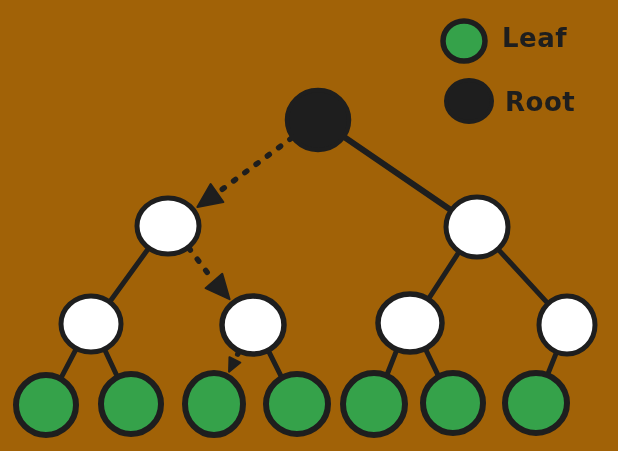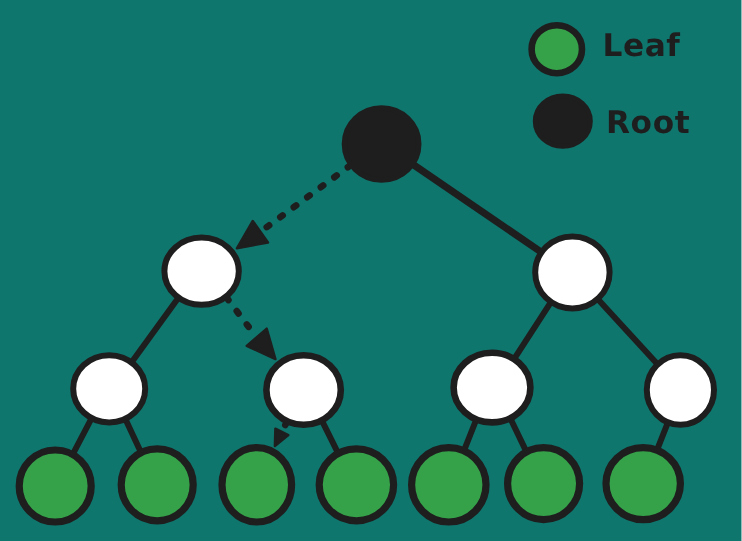--- a/index.html
+++ b/index.html
@@ -1,19 +1,19 @@
 <!DOCTYPE html>
 <html><head>
 <meta charset="utf-8">
 <style>
   html,body{margin:0;padding:0;background:#ffffff;}
   .canvas{
     position:relative;
     width:618px;height:451px;
-    background:#0f766e;
+    background:#a16207;
     font-family:"DejaVu Sans", sans-serif;
     overflow:hidden;
   }
   svg{position:absolute;left:0;top:0;}
   .legend-text{
     font-family:"DejaVu Sans", sans-serif;
     font-size:26px;
     font-weight:700;
     letter-spacing:0.5px;
     fill:#1e1e1e;

